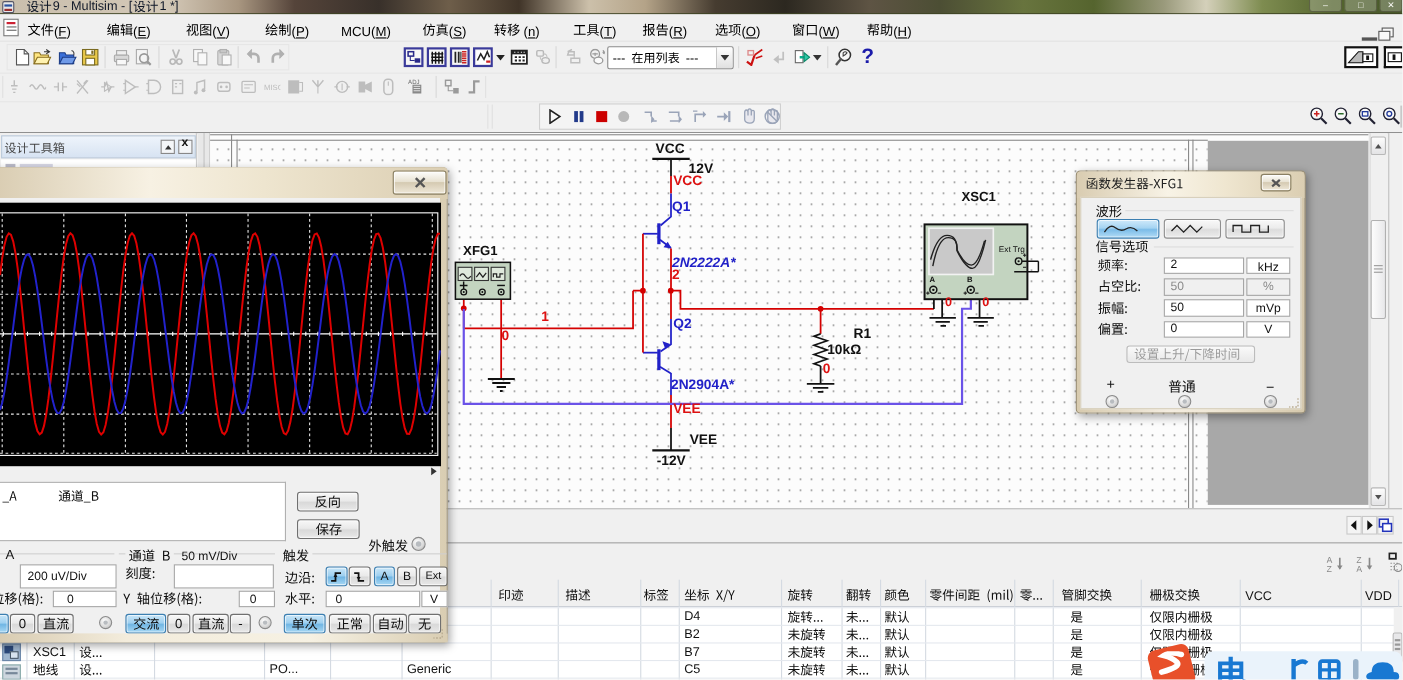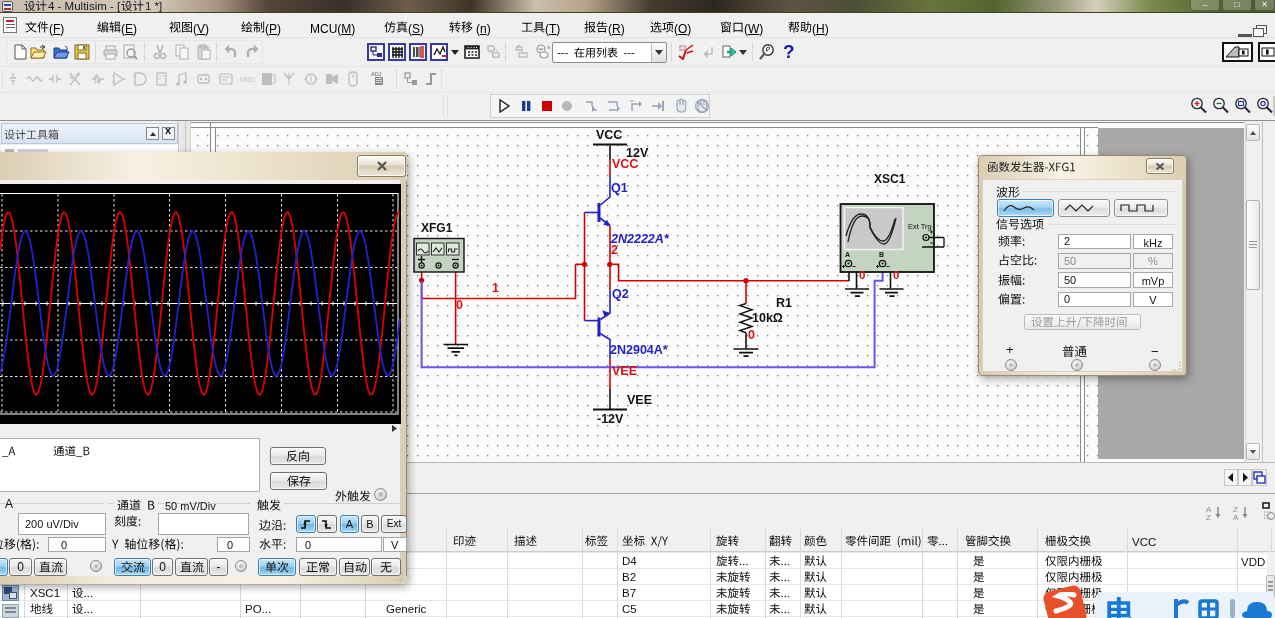--- a/index.html
+++ b/index.html
@@ -147,21 +147,21 @@
     <div class="abs" style="left:2px;top:1px;width:11px;height:11px;background:#e8e8ea;border:1px solid #556;border-radius:2px">
       <div class="abs" style="left:1px;top:2px;width:7px;height:2px;background:#2a52a0"></div>
       <div class="abs" style="left:1px;top:6px;width:7px;height:2px;background:#9a3030"></div>
     </div>
     <svg class="t " style="left:24px;top:-0.1px;width:23.0px;height:12.7px" viewBox="0 -880 2000 1100" preserveAspectRatio="none">
       <g fill="#101828">
         <use href="#g0" x="0"></use>
         <use href="#g1" x="1000"></use>
       </g>
     </svg>
-    <div class="lt" style="left:48px;top:0px;font-size:11.5px;color:#101828;">4 - Multisim - [</div>
+    <div class="lt" style="left:48px;top:0px;font-size:11.5px;color:#101828;">9 - Multisim - [</div>
     <svg class="t " style="left:121px;top:-0.1px;width:23.0px;height:12.7px" viewBox="0 -880 2000 1100" preserveAspectRatio="none">
       <g fill="#101828">
         <use href="#g0" x="0"></use>
         <use href="#g1" x="1000"></use>
       </g>
     </svg>
     <div class="lt" style="left:145px;top:0px;font-size:11.5px;color:#101828;">1 *]</div>
     <div class="abs" style="left:0;top:13px;width:1275px;height:25px;background:#f0f0f0;border-bottom:1px solid #e2e2e2"></div>
     <div class="abs" style="left:3px;top:17px;width:14px;height:16px;background:#fff;border:1px solid #777">
       <div class="abs" style="left:2px;top:2px;width:8px;height:2px;background:#c23"></div>
@@ -833,21 +833,21 @@
     </svg>
     <svg class="t " style="left:1045px;top:534.9px;width:46.0px;height:12.7px" viewBox="0 -880 4000 1100" preserveAspectRatio="none">
       <g fill="#111">
         <use href="#g57" x="0"></use>
         <use href="#g58" x="1000"></use>
         <use href="#g55" x="2000"></use>
         <use href="#g56" x="3000"></use>
       </g>
     </svg>
     <div class="lt" style="left:1132px;top:536px;font-size:11.5px;color:#111;">VCC</div>
-    <div class="lt" style="left:1241px;top:536px;font-size:11.5px;color:#111;margin-top:20px;">VDD</div>
+    <div class="lt" style="left:1241px;top:536px;font-size:11.5px;color:#111;">VDD</div>
     <div class="lt" style="left:622px;top:555px;font-size:11.5px;color:#111;">D4</div>
     <svg class="t " style="left:716px;top:554.9px;width:32.6px;height:12.7px" viewBox="0 -880 2834 1100" preserveAspectRatio="none">
       <g fill="#111">
         <use href="#g40" x="0"></use>
         <use href="#g12" x="1000"></use>
         <use href="#g52" x="2000"></use>
         <use href="#g52" x="2278"></use>
         <use href="#g52" x="2556"></use>
       </g>
     </svg>
@@ -1010,21 +1010,21 @@
     </svg>
     <svg class="t " style="left:72px;top:602.9px;width:21.1px;height:12.7px" viewBox="0 -880 1834 1100" preserveAspectRatio="none">
       <g fill="#111">
         <use href="#g0" x="0"></use>
         <use href="#g52" x="1000"></use>
         <use href="#g52" x="1278"></use>
         <use href="#g52" x="1556"></use>
       </g>
     </svg>
     <div class="lt" style="left:245px;top:603px;font-size:11.5px;color:#111;">PO...</div>
-    <div class="lt" style="left:370px;top:603px;font-size:11.5px;color:#111;margin-left:16px;">Generic</div>
+    <div class="lt" style="left:370px;top:603px;font-size:11.5px;color:#111;">Generic</div>
     <div class="abs" style="left:2px;top:585px;width:17px;height:16px;background:#9fb6cf;border:1px solid #6a86a8"></div>
     <div class="abs" style="left:4px;top:587px;width:8px;height:7px;background:#2c4a7c"></div>
     <div class="abs" style="left:9px;top:592px;width:8px;height:7px;background:#d8e4f0;border:1px solid #456"></div>
     <div class="abs" style="left:2px;top:604px;width:17px;height:14px;background:#cdd6de;border:1px solid #8aa"></div>
     <div class="abs" style="left:5px;top:607px;width:11px;height:2px;background:#789"></div>
     <div class="abs" style="left:5px;top:611px;width:11px;height:2px;background:#789"></div>
     <div class="abs" style="left:1267px;top:552px;width:8px;height:66px;background:#f0f0f0"></div>
     <div class="abs" style="left:1266px;top:575px;width:9px;height:28px;background:#e8e8ea;border:1px solid #b8b8b8;border-radius:2px"></div>
     <div class="abs" style="left:1268px;top:581px;width:5px;height:1.5px;background:#999"></div>
     <div class="abs" style="left:1268px;top:585px;width:5px;height:1.5px;background:#999"></div>

